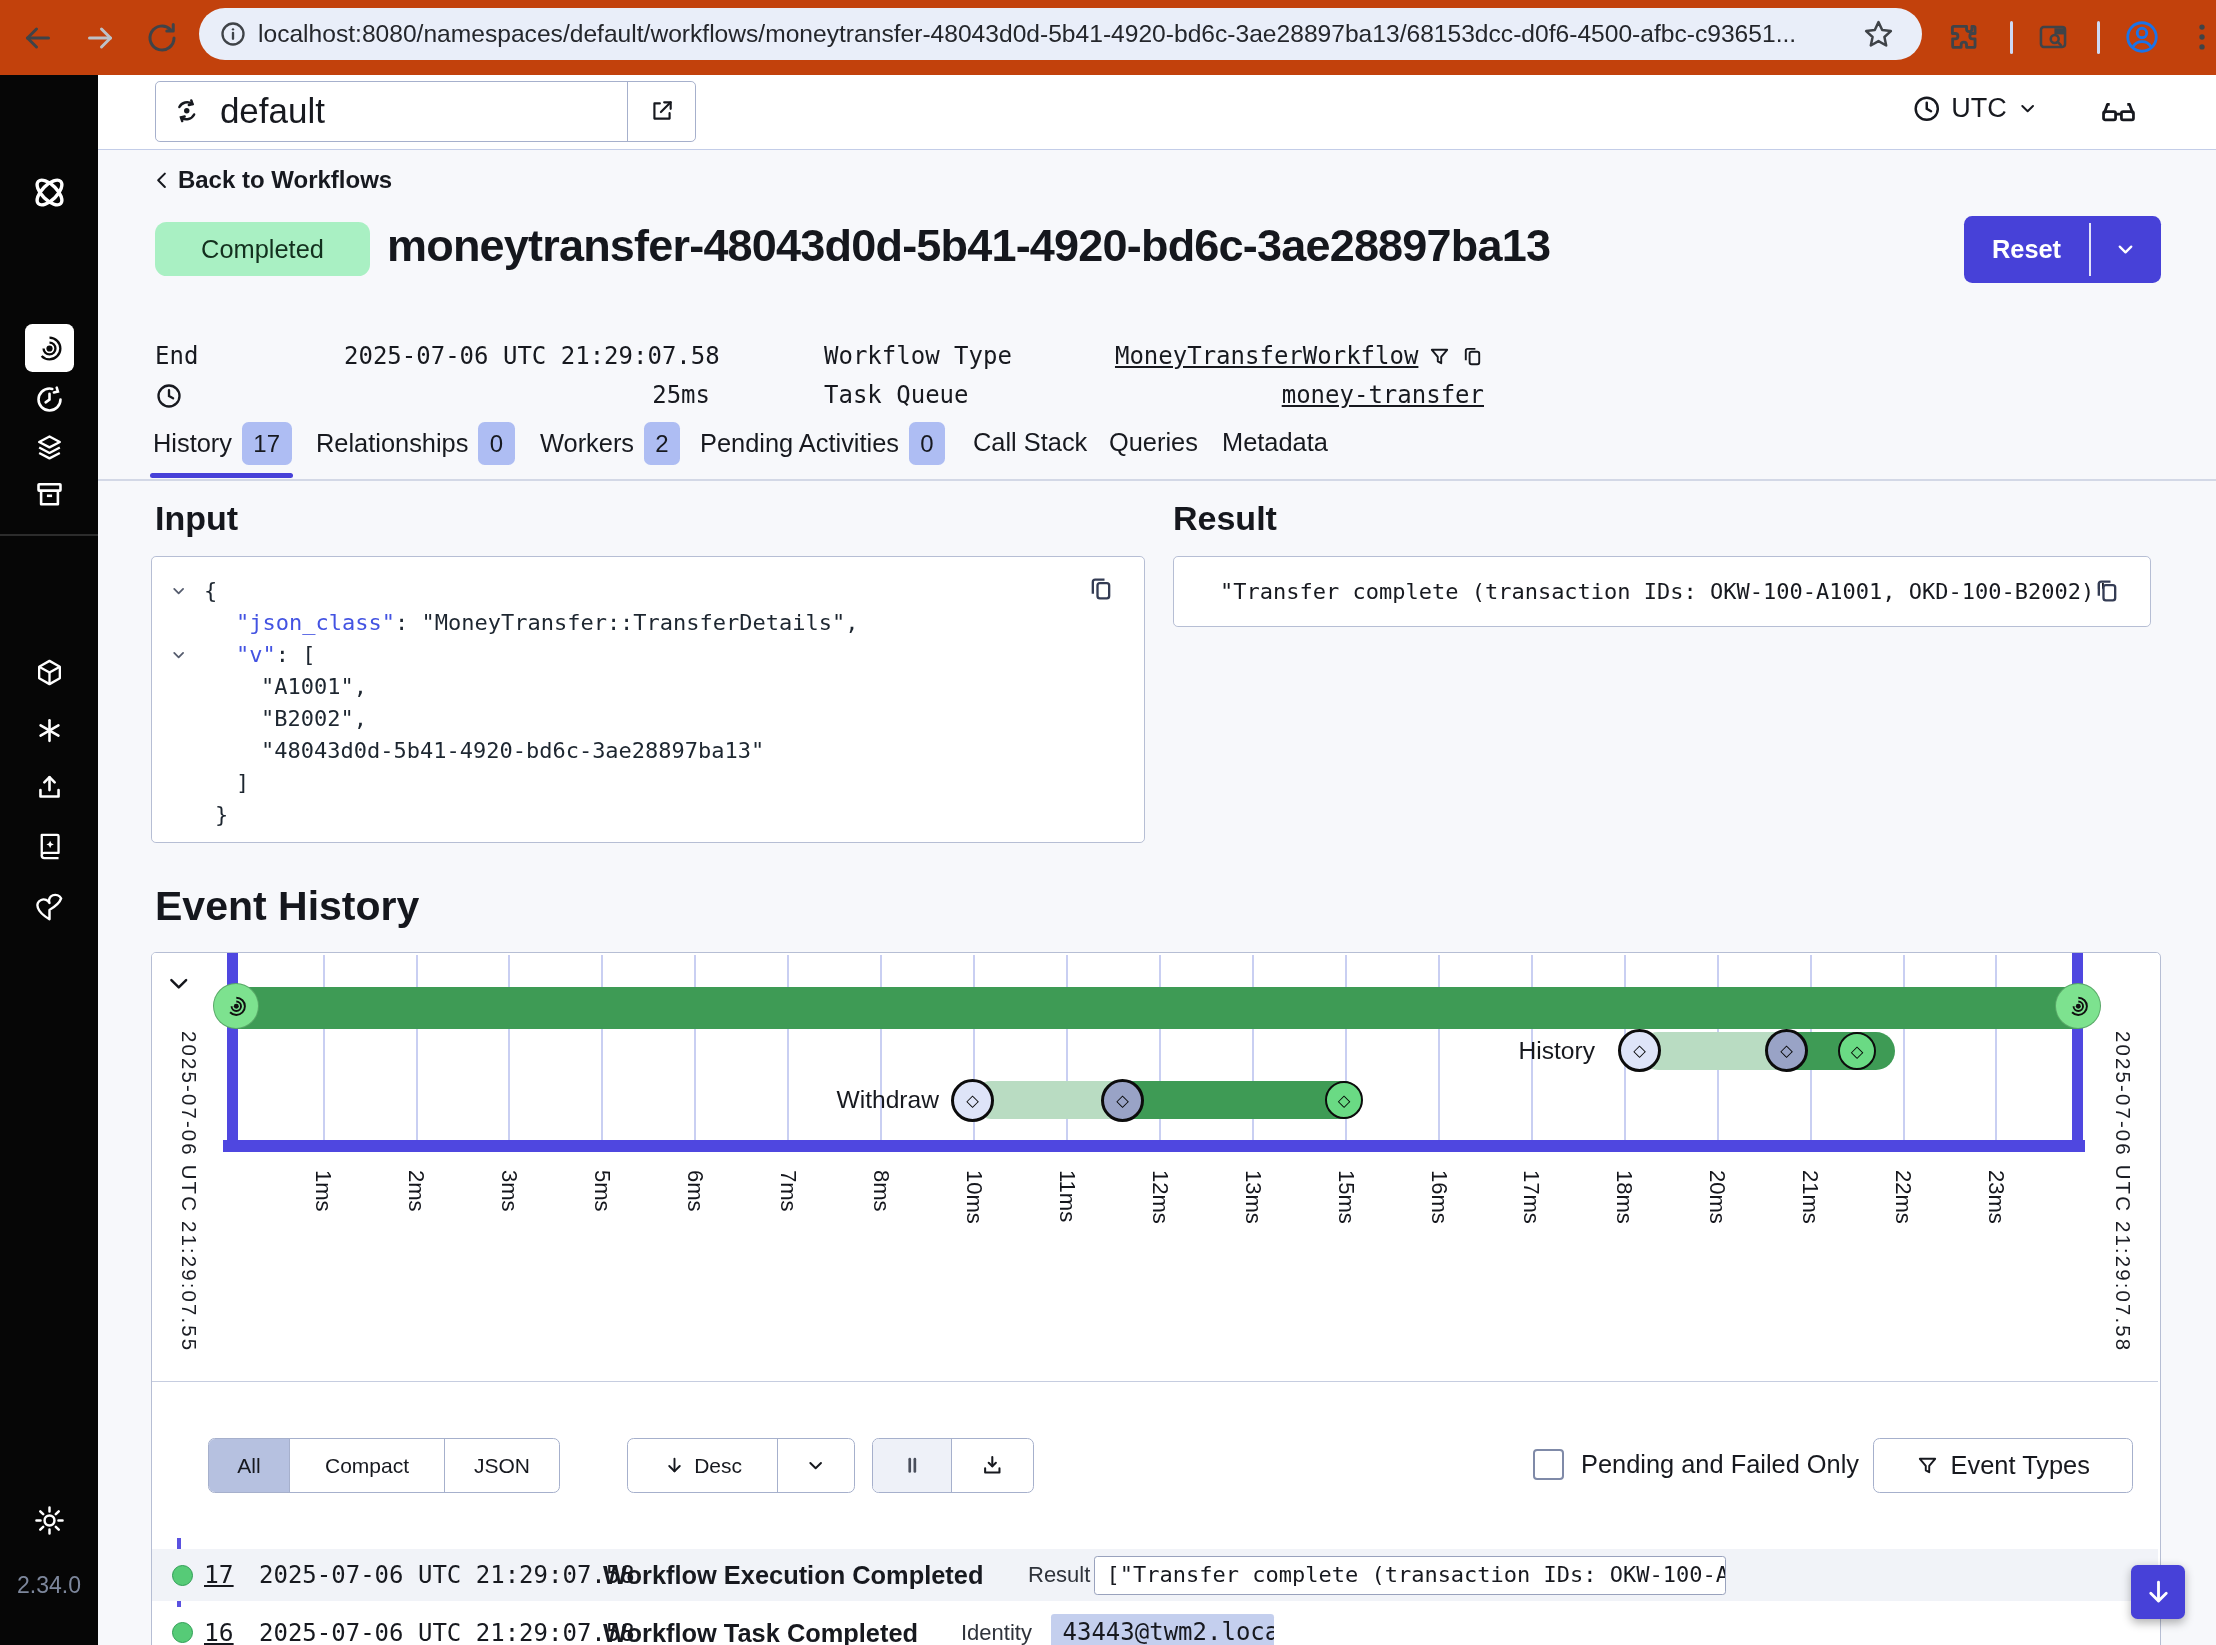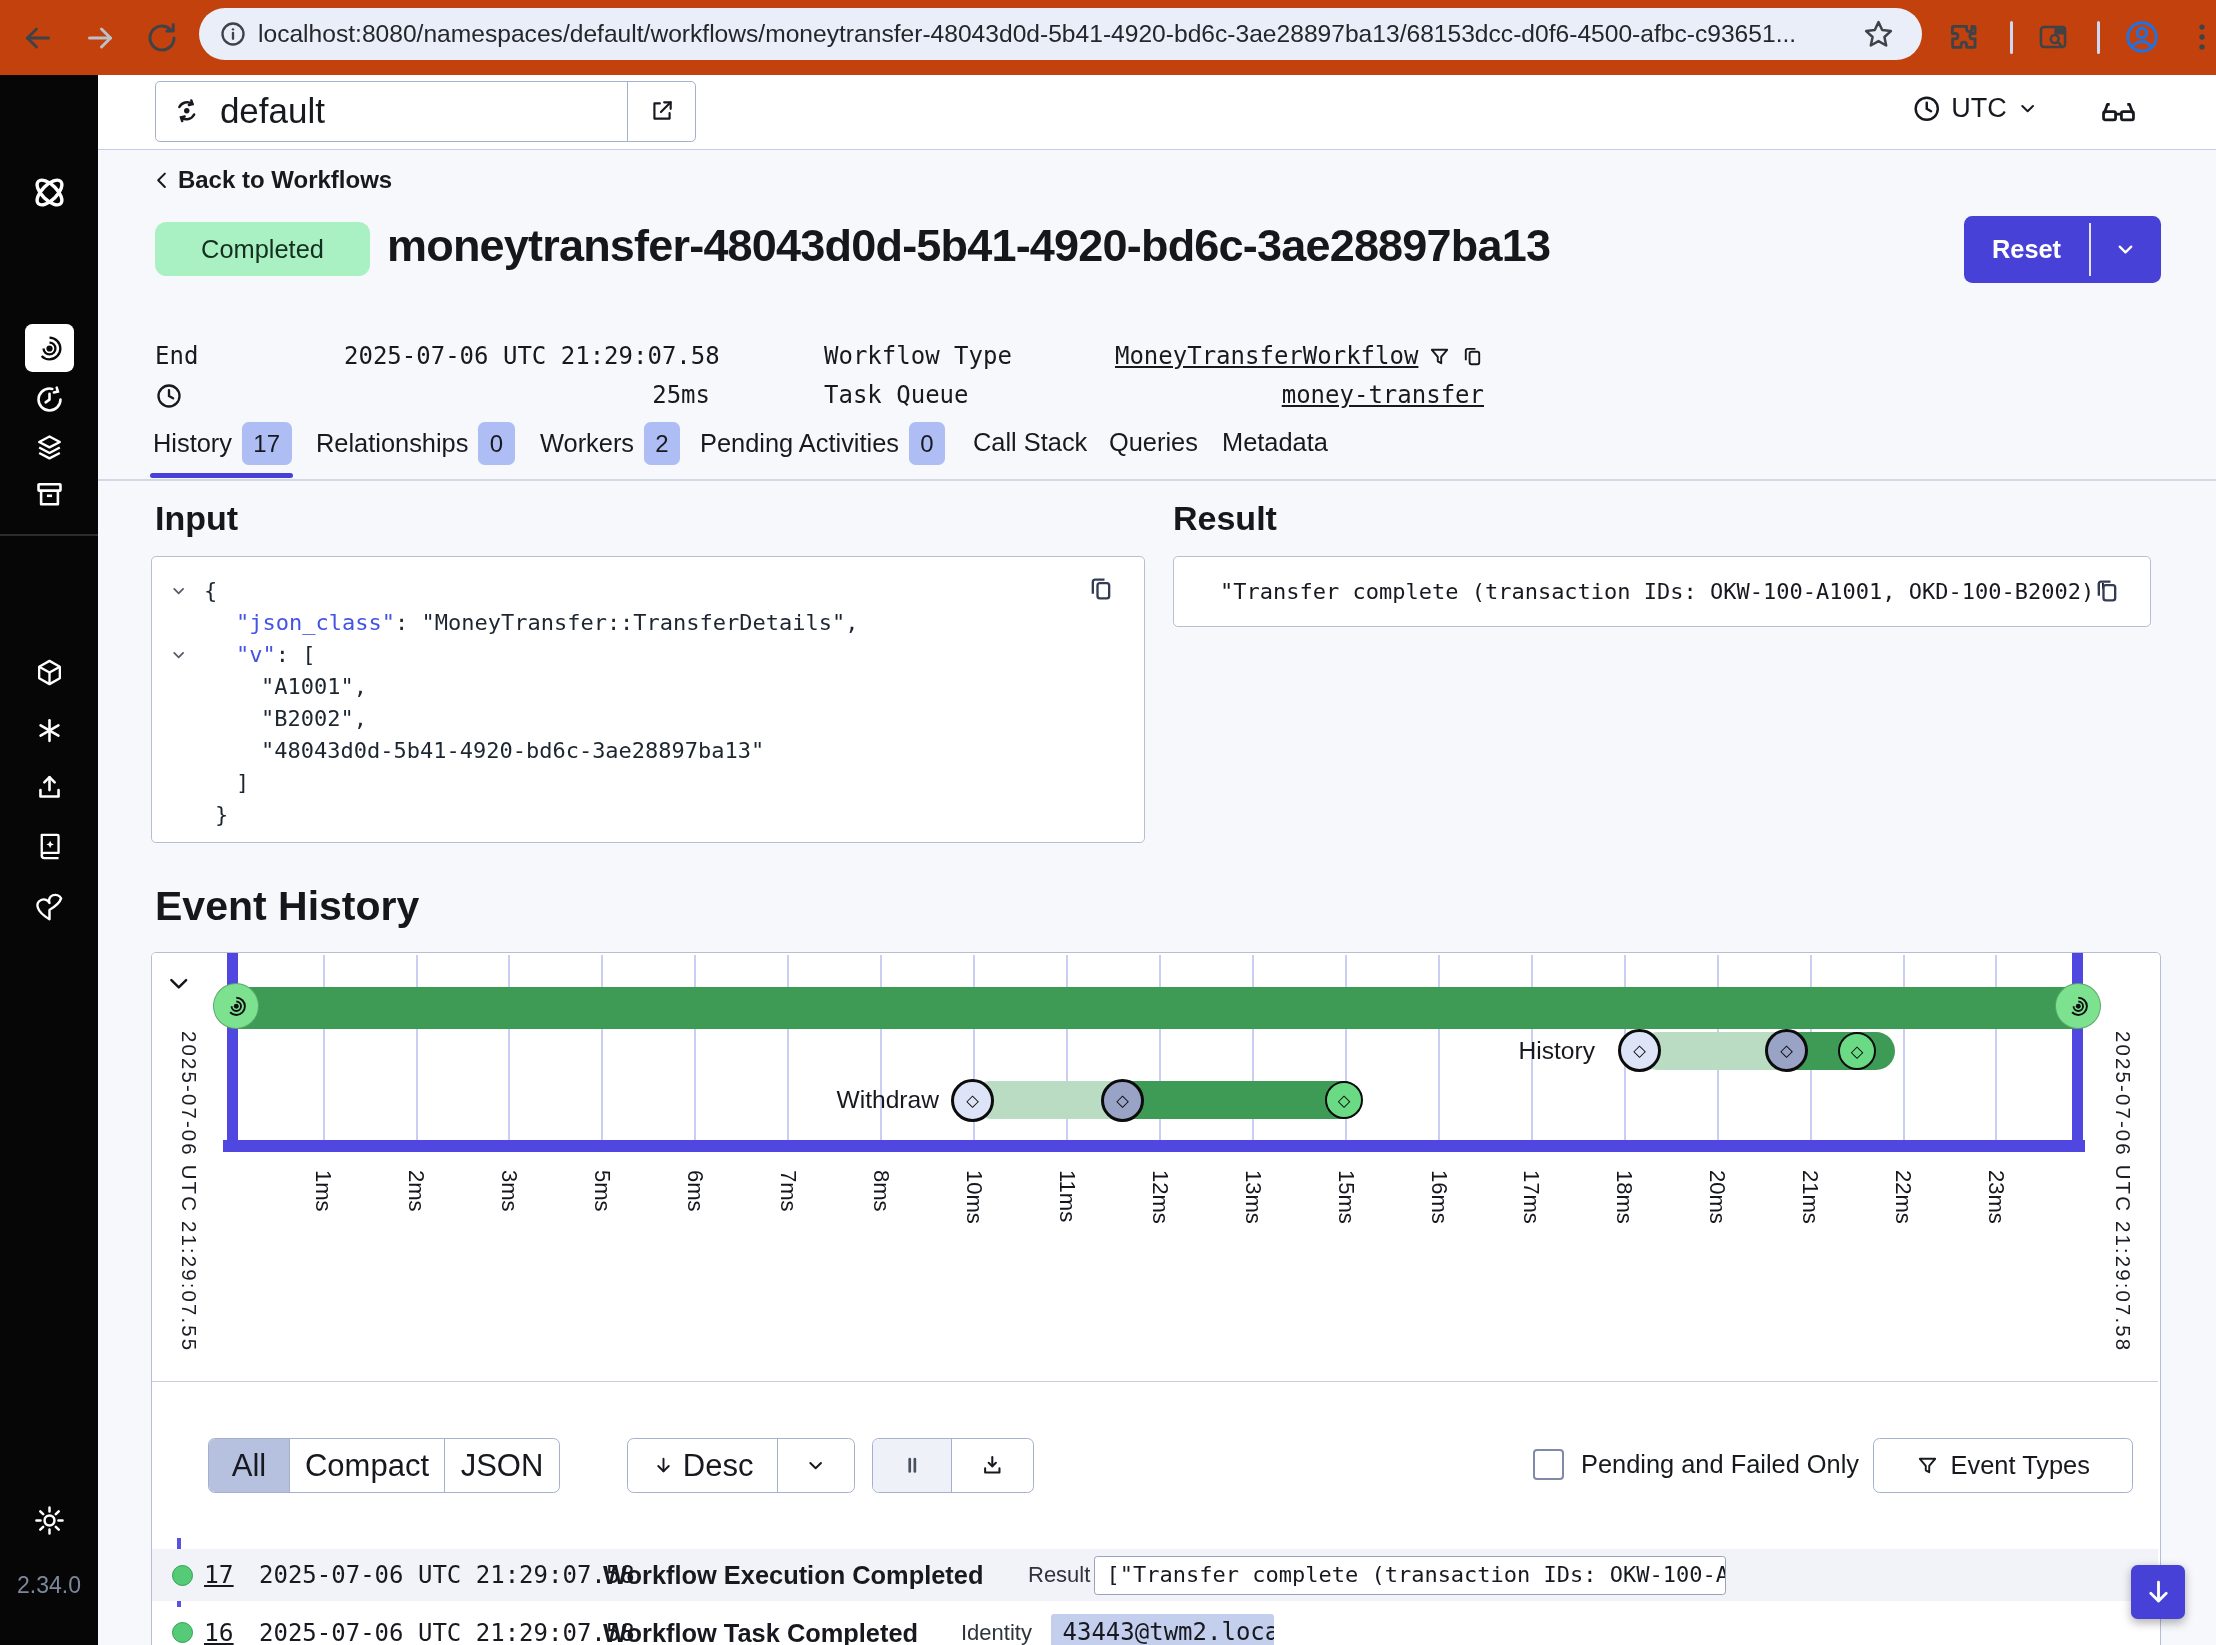--- a/index.html
+++ b/index.html
@@ -72,21 +72,21 @@
   .tl-bar-light{position:absolute;height:38px;background:#b9dcc2;cursor:pointer}
   .tl-bar-solid{position:absolute;height:38px;background:#3e9b55;cursor:pointer}
   .tl-marker{position:absolute;border-radius:50%;box-sizing:border-box;display:flex;align-items:center;justify-content:center;font-size:16.4px;color:#000;cursor:pointer}
   .m-sched{width:43px;height:43px;background:#dee4f8;border:3.3px solid #0c0c0c}
   .m-start{width:43px;height:43px;background:#99a3c6;border:3.3px solid #0c0c0c}
   .m-done{width:38px;height:38px;background:#6ada84;border:2.5px solid #0c0c0c}
 
   
   .btn-border{border:1.6px solid #a6b0cc;border-radius:6.6px;box-sizing:border-box;background:#fff}
   .seg-group{position:absolute;left:56px;top:485px;width:352px;height:55px;display:flex;overflow:hidden}
-  .seg{display:flex;align-items:center;justify-content:center;font-size:31px;cursor:pointer}
+  .seg{display:flex;align-items:center;justify-content:center;font-size:21px;cursor:pointer}
   .seg+.seg{border-left:1.6px solid #a6b0cc}
   .sort-group{position:absolute;left:475px;top:485px;width:228px;height:55px;display:flex;overflow:hidden}
   .pd-group{position:absolute;left:720px;top:485px;width:162px;height:55px;display:flex;overflow:hidden}
   .checkbox{position:absolute;left:1381px;top:496px;width:31px;height:31px;border:2.5px solid #7f8aa8;border-radius:4.1px;background:#fff;box-sizing:border-box;cursor:pointer}
   .pf-label{position:absolute;left:1429px;top:495px;font-size:25.4px;line-height:33px}
   .et-btn{position:absolute;left:1721px;top:485px;width:260px;height:55px;display:flex;align-items:center;justify-content:center;gap:11.5px;font-size:25.4px;cursor:pointer}
 
   
   .ev-row{position:absolute;left:0;width:2006px;height:52px;cursor:pointer}
   .ev-line{position:absolute;left:25.4px;top:585px;width:4.1px;height:115px;background:#5a51e0}

